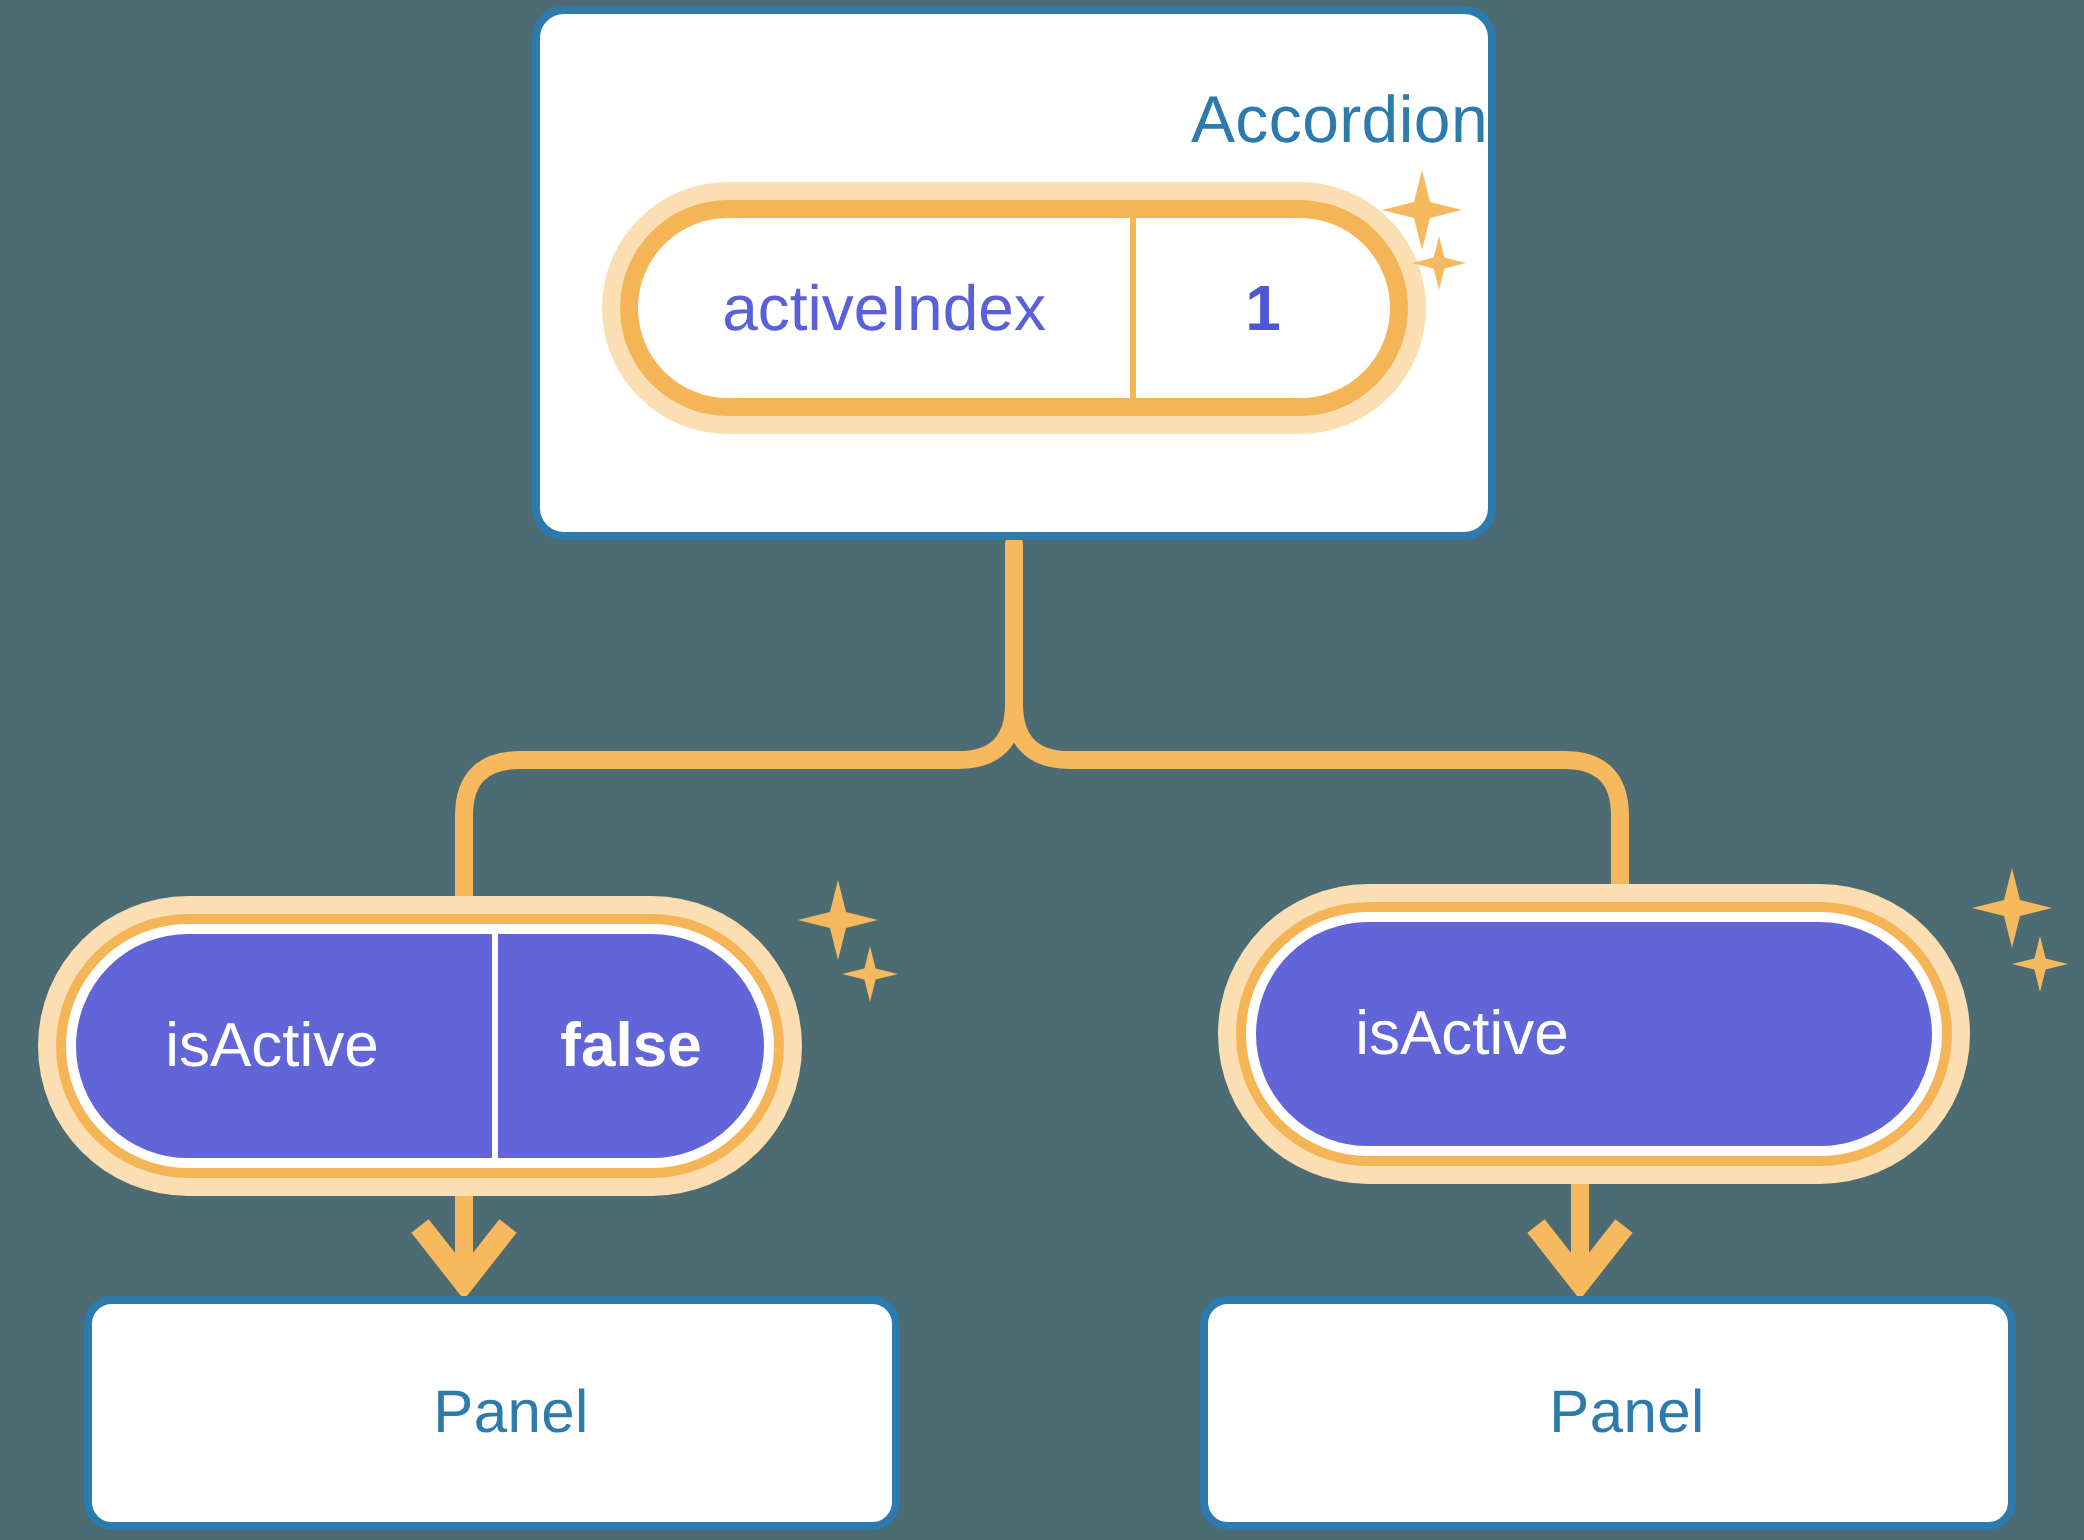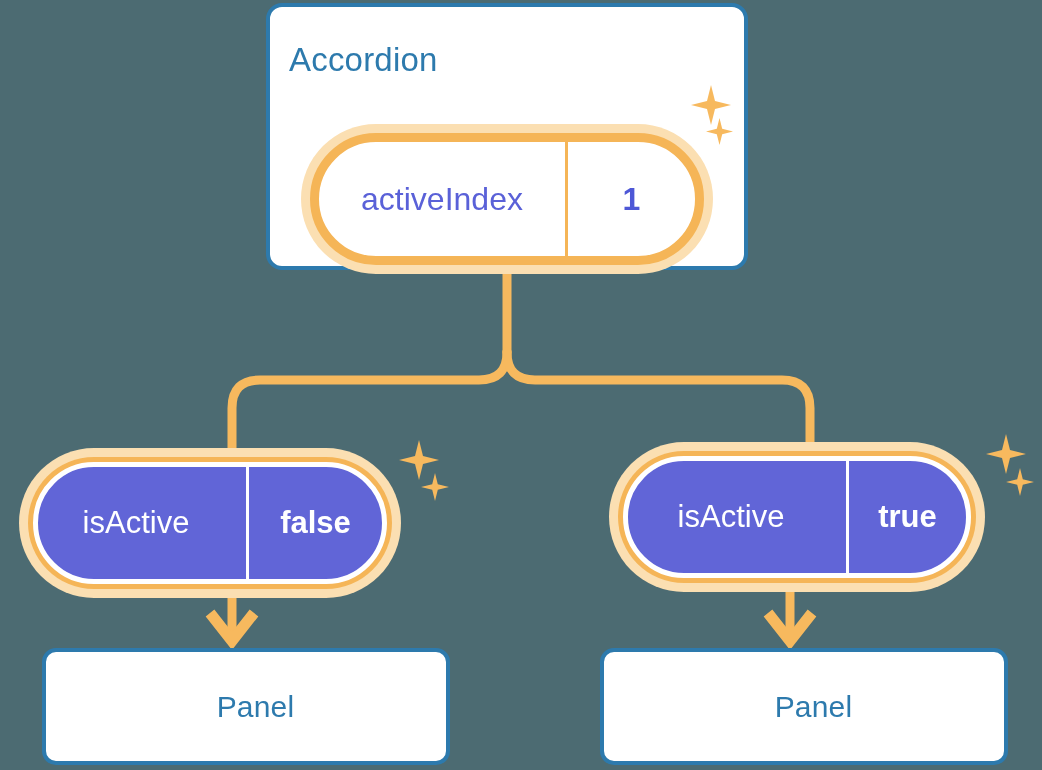--- a/index.html
+++ b/index.html
@@ -25,21 +25,21 @@
   .card {
     position: absolute;
     background: #ffffff;
     border: 4px solid #2d7aad;
     border-radius: 14px;
     box-sizing: border-box;
   }
   .card-title {
     color: #2d7aad;
     font-size: 33px;
-    text-align: left;
+    text-align: right;
     letter-spacing: .2px;
     padding-left: 19px;
   }
   #accordion-card {
     left: 266px; top: 3px;
     width: 482px; height: 267px;
     border-radius: 16px;
   }
   #accordion-card .card-title {
     margin-top: 34px;
@@ -62,25 +62,24 @@
     white-space: nowrap;
   }
   .pill .seg {
     display: flex; align-items: center; justify-content: center;
     box-sizing: border-box;
   }
 
   
   #pill-top {
     left: 310px; top: 100px;
-    width: 394px; height: 132px;
+    width: 394px; height: 108px;
     background: #ffffff;
     border: 9px solid #f5b557;
     box-shadow: 0 0 0 9px #fbdfb2;
-    margin-top: 33px;
   }
   #pill-top .seg { font-size: 32px; }
   #pill-top .seg-key   { flex: 0 0 246px; color: #5a61d8; }
   #pill-top .seg-value {
     flex: 1 1 auto; color: #4d57d6; font-weight: bold;
     border-left: 3px solid #f5b557;
   }
 
   
   .pill-purple {
@@ -164,21 +163,20 @@
   </div>
   <div id="spark-left-a" class="sparkle"></div>
   <div id="spark-left-b" class="sparkle"></div>
 
   <div id="panel-left" class="card panel-card">
     <div class="card-title">Panel</div>
   </div>
 
   <div id="pill-true" class="pill pill-purple">
     <div class="seg seg-key">isActive</div>
-    <div class="seg seg-value">true</div>
   </div>
   <div id="spark-right-a" class="sparkle"></div>
   <div id="spark-right-b" class="sparkle"></div>
 
   <div id="panel-right" class="card panel-card">
     <div class="card-title">Panel</div>
   </div>
 
 </div>
 

